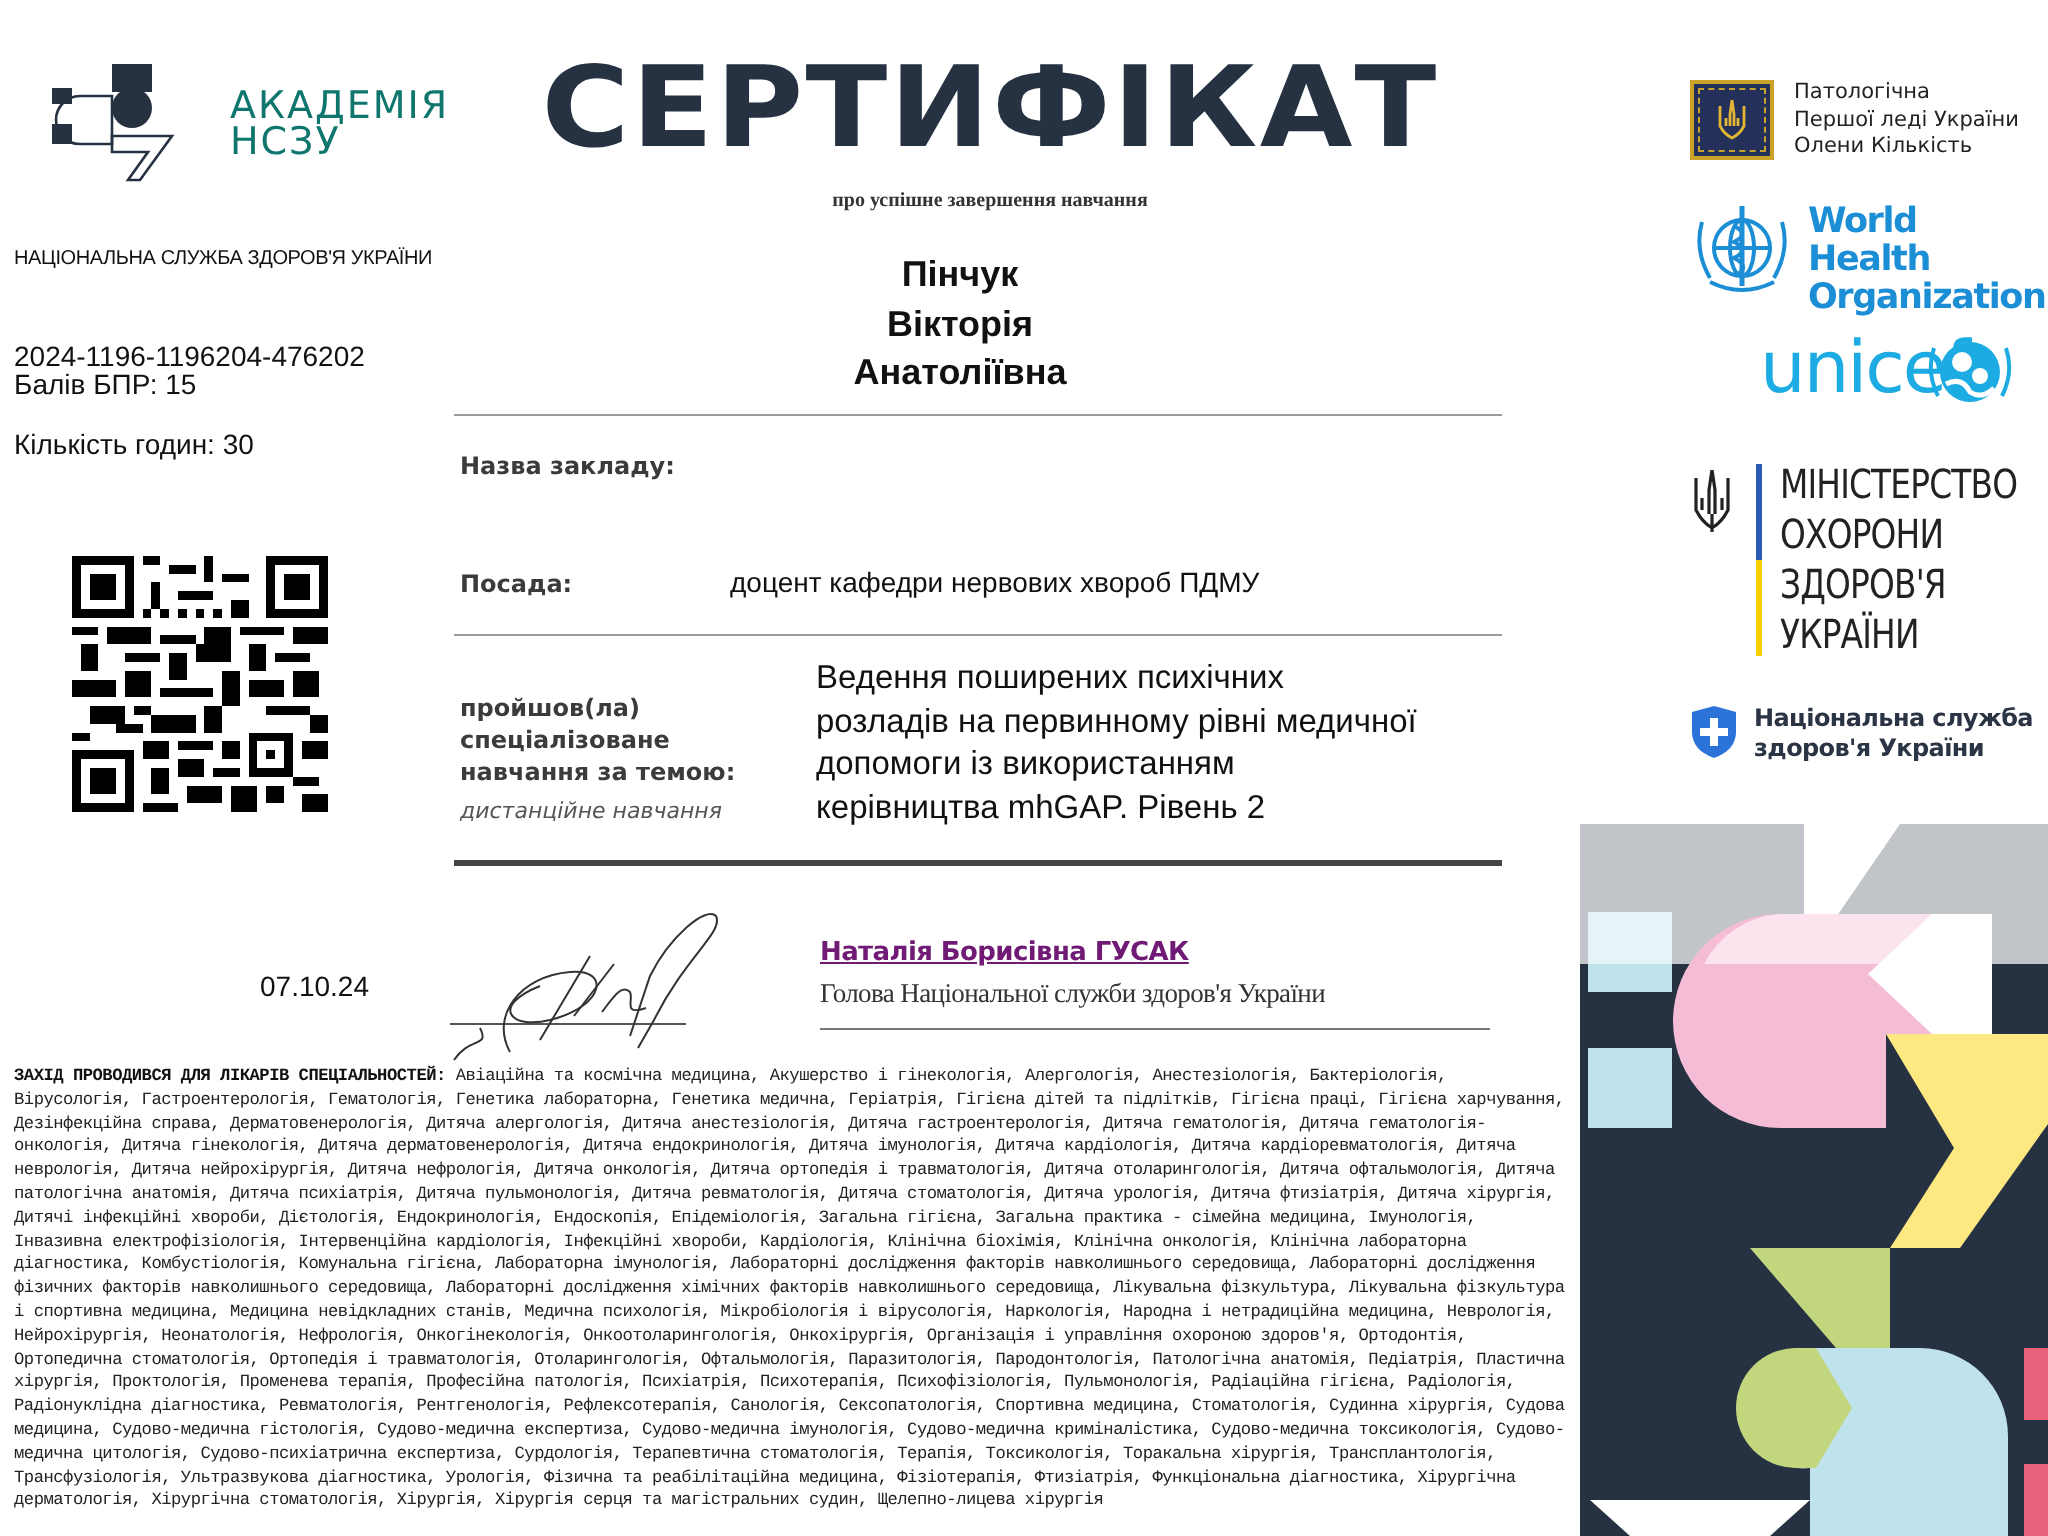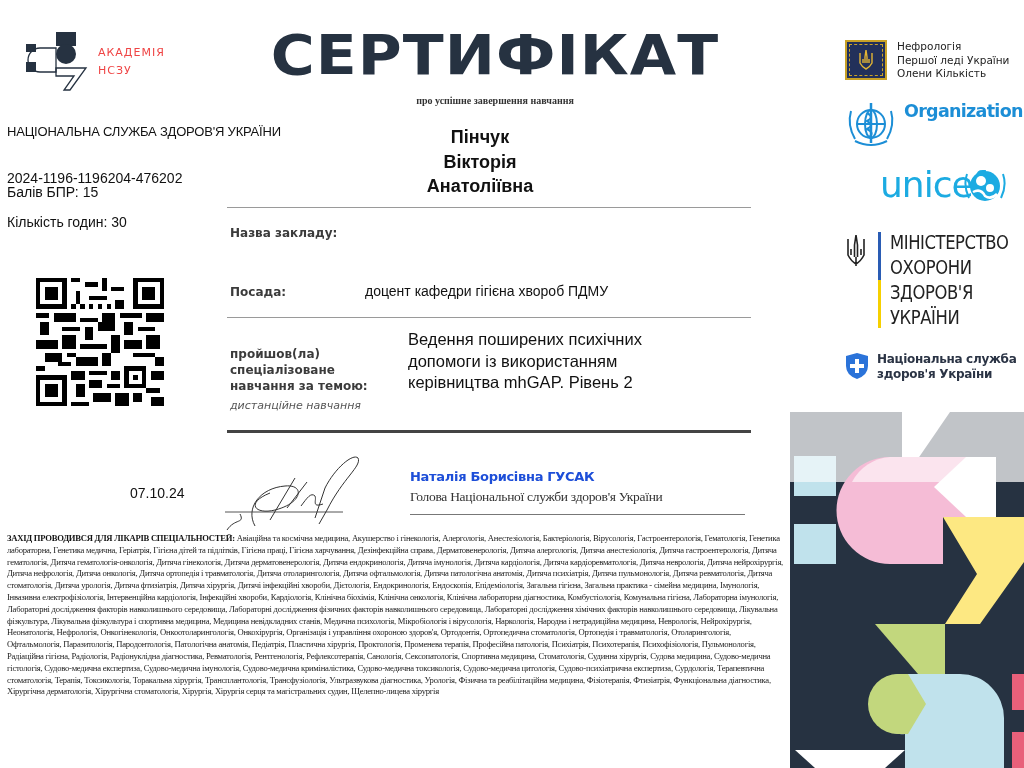--- a/index.html
+++ b/index.html
@@ -3,24 +3,24 @@
   <meta charset="utf-8">
   <style>
     * { box-sizing: border-box; margin: 0; padding: 0; }
     html, body { width: 1024px; height: 768px; overflow: hidden; background: #ffffff; }
     body { position: relative; font-family: "Liberation Sans", sans-serif; color: #111; }
 
     .abs { position: absolute; }
 
     
     .academy-logo { left: 26px; top: 30px; width: 160px; height: 62px; }
-    .academy-text { left: 98px; top: 44px; font-family: "DejaVu Sans", sans-serif; font-size: 11px; line-height: 18px; color: #ef4444; letter-spacing: 1px; font-weight: normal; }
-
-    
-    .nszu-caption { left: 7px; top: 124px; font-size: 13px; color: #111; letter-spacing: -0.2px; }
+    .academy-text { left: 115px; top: 44px; font-family: "DejaVu Sans", sans-serif; font-size: 19px; line-height: 18px; color: #0f766e; letter-spacing: 1px; font-weight: normal; }
+
+    
+    .nszu-caption { left: 7px; top: 124px; font-size: 10px; color: #111; letter-spacing: -0.2px; }
     .cert-number { left: 7px; top: 170px; font-size: 14px; color: #111; }
     .bpr { left: 7px; top: 184px; font-size: 14px; }
     .hours { left: 7px; top: 214px; font-size: 14px; }
 
     .qr { left: 36px; top: 278px; width: 128px; height: 128px; }
 
     .issue-date { left: 130px; top: 485px; font-size: 14px; }
 
     
     .title { left: 275px; top: 25px; width: 440px; text-align: center; font-family: "DejaVu Sans", sans-serif; font-weight: bold; font-size: 56px; letter-spacing: 1px; color: #263241; line-height: 60px; transform: scaleX(1.07); transform-origin: center; }
@@ -35,26 +35,26 @@
     .lbl-institution { left: 230px; top: 226px; }
     .lbl-position { left: 230px; top: 285px; }
     .val-position { left: 365px; top: 283px; font-size: 14px; color: #111; }
 
     .lbl-topic { left: 230px; top: 346px; line-height: 16px; }
     .lbl-distance { left: 230px; top: 399px; font-family: "DejaVu Sans", sans-serif; font-style: italic; font-size: 11px; color: #555; }
     .topic { left: 408px; top: 329px; width: 380px; font-weight: normal; font-size: 16.5px; line-height: 21.5px; color: #111; }
 
     
     .signature { left: 215px; top: 448px; width: 150px; height: 84px; }
-    .signer-name { left: 410px; top: 469px; font-family: "DejaVu Sans", sans-serif; font-weight: bold; font-size: 13px; color: #1d4ed8; letter-spacing: -0.3px; }
+    .signer-name { left: 410px; top: 469px; font-family: "DejaVu Sans", sans-serif; font-weight: bold; font-size: 13px; color: #701a75; letter-spacing: -0.3px; text-decoration: underline; }
     .signer-title { left: 410px; top: 489px; font-family: Liberation Serif, serif; font-size: 13.5px; color: #333; letter-spacing: -0.3px; }
     .signer-rule { left: 410px; top: 514px; width: 335px; height: 1px; background: #777; }
 
     
-    .specialties { left: 7px; top: 533px; width: 780px; font-family: Liberation Serif, serif; font-size: 8.6px; line-height: 11.8px; color: #222; letter-spacing: -0.25px; }
+    .specialties { left: 7px; top: 533px; width: 780px; font-family: Liberation Mono, monospace; font-size: 8.6px; line-height: 11.8px; color: #222; letter-spacing: -0.25px; }
     .specialties b { font-weight: bold; color: #111; }
 
     
     .fl-emblem { left: 845px; top: 40px; width: 42px; height: 40px; background: #22305a; border: 2px solid #c9a227; display: flex; align-items: center; justify-content: center; }
     .fl-emblem-inner { width: 34px; height: 32px; border: 1px dashed #c9a227; display:flex; align-items:center; justify-content:center; }
     .fl-text { left: 897px; top: 40px; font-family: "DejaVu Sans", sans-serif; font-size: 10.5px; line-height: 13.5px; color: #222; }
 
     .who-emblem { left: 845px; top: 101px; width: 52px; height: 46px; }
     .who-text { left: 904px; top: 102px; font-family: "DejaVu Sans", sans-serif; font-weight: bold; font-size: 17.5px; line-height: 19px; color: #1c8ed6; letter-spacing: -0.7px; }
 
@@ -170,32 +170,33 @@
 <div class="abs name-block">
   <div>Пінчук</div>
   <div>Вікторія</div>
   <div>Анатоліївна</div>
 </div>
 
 <div class="abs rule-thin" style="top:207px;"></div>
 
 <div class="abs label lbl-institution">Назва закладу:</div>
 <div class="abs label lbl-position">Посада:</div>
-<div class="abs val-position">доцент кафедри гігієна хвороб ПДМУ</div>
+<div class="abs val-position">доцент кафедри нервових хвороб ПДМУ</div>
 
 <div class="abs rule-thin" style="top:317px;"></div>
 
 <div class="abs label lbl-topic">
   <div>пройшов(ла)</div>
   <div>спеціалізоване</div>
   <div>навчання за темою:</div>
 </div>
 <div class="abs lbl-distance">дистанційне навчання</div>
 <div class="abs topic">
   <div>Ведення поширених психічних</div>
+  <div>розладів на первинному рівні медичної</div>
   <div>допомоги із використанням</div>
   <div>керівництва mhGAP. Рівень 2</div>
 </div>
 
 <div class="abs rule-thick" style="top:430px;"></div>
 
 <svg class="abs signature" viewBox="0 0 150 84">
   <line x1="10" y1="64" x2="128" y2="64" stroke="#555" stroke-width="1"></line>
   <path d="M40 78 C30 60, 45 40, 70 38 C90 36, 88 55, 60 62 C40 67, 30 55, 55 45" fill="none" stroke="#333" stroke-width="1"></path>
   <path d="M55 72 L80 30 M72 60 L92 34 M86 58 C92 50, 96 44, 100 48 C102 52, 96 60, 108 56" fill="none" stroke="#333" stroke-width="1"></path>
@@ -209,37 +210,38 @@
 <div class="abs specialties"><b>ЗАХІД ПРОВОДИВСЯ ДЛЯ ЛІКАРІВ СПЕЦІАЛЬНОСТЕЙ:</b> <span>Авіаційна та космічна медицина, Акушерство і гінекологія, Алергологія, Анестезіологія, Бактеріологія, Вірусологія, Гастроентерологія, Гематологія, Генетика лабораторна, Генетика медична, Геріатрія, Гігієна дітей та підлітків, Гігієна праці, Гігієна харчування, Дезінфекційна справа, Дерматовенерологія, Дитяча алергологія, Дитяча анестезіологія, Дитяча гастроентерологія, Дитяча гематологія, Дитяча гематологія-онкологія, Дитяча гінекологія, Дитяча дерматовенерологія, Дитяча ендокринологія, Дитяча імунологія, Дитяча кардіологія, Дитяча кардіоревматологія, Дитяча неврологія, Дитяча нейрохірургія, Дитяча нефрологія, Дитяча онкологія, Дитяча ортопедія і травматологія, Дитяча отоларингологія, Дитяча офтальмологія, Дитяча патологічна анатомія, Дитяча психіатрія, Дитяча пульмонологія, Дитяча ревматологія, Дитяча стоматологія, Дитяча урологія, Дитяча фтизіатрія, Дитяча хірургія, Дитячі інфекційні хвороби, Дієтологія, Ендокринологія, Ендоскопія, Епідеміологія, Загальна гігієна, Загальна практика - сімейна медицина, Імунологія, Інвазивна електрофізіологія, Інтервенційна кардіологія, Інфекційні хвороби, Кардіологія, Клінічна біохімія, Клінічна онкологія, Клінічна лабораторна діагностика, Комбустіологія, Комунальна гігієна, Лабораторна імунологія, Лабораторні дослідження факторів навколишнього середовища, Лабораторні дослідження фізичних факторів навколишнього середовища, Лабораторні дослідження хімічних факторів навколишнього середовища, Лікувальна фізкультура, Лікувальна фізкультура і спортивна медицина, Медицина невідкладних станів, Медична психологія, Мікробіологія і вірусологія, Наркологія, Народна і нетрадиційна медицина, Неврологія, Нейрохірургія, Неонатологія, Нефрологія, Онкогінекологія, Онкоотоларингологія, Онкохірургія, Організація і управління охороною здоров'я, Ортодонтія, Ортопедична стоматологія, Ортопедія і травматологія, Отоларингологія, Офтальмологія, Паразитологія, Пародонтологія, Патологічна анатомія, Педіатрія, Пластична хірургія, Проктологія, Променева терапія, Професійна патологія, Психіатрія, Психотерапія, Психофізіологія, Пульмонологія, Радіаційна гігієна, Радіологія, Радіонуклідна діагностика, Ревматологія, Рентгенологія, Рефлексотерапія, Санологія, Сексопатологія, Спортивна медицина, Стоматологія, Судинна хірургія, Судова медицина, Судово-медична гістологія, Судово-медична експертиза, Судово-медична імунологія, Судово-медична криміналістика, Судово-медична токсикологія, Судово-медична цитологія, Судово-психіатрична експертиза, Сурдологія, Терапевтична стоматологія, Терапія, Токсикологія, Торакальна хірургія, Трансплантологія, Трансфузіологія, Ультразвукова діагностика, Урологія, Фізична та реабілітаційна медицина, Фізіотерапія, Фтизіатрія, Функціональна діагностика, Хірургічна дерматологія, Хірургічна стоматологія, Хірургія, Хірургія серця та магістральних судин, Щелепно-лицева хірургія</span></div>
 
 <div class="abs fl-emblem">
   <div class="fl-emblem-inner">
     <svg width="16" height="22" viewBox="0 0 16 22">
       <path d="M8 1 L9 8 L9 14 M8 1 L7 8 L7 14 M2 4 L2 14 Q4 18 8 20 Q12 18 14 14 L14 4 M5 10 L5 14 M11 10 L11 14" fill="none" stroke="#e2b534" stroke-width="1.4"></path>
     </svg>
   </div>
 </div>
 <div class="abs fl-text">
-  <div>Нефрологія</div>
+  <div>Патологічна</div>
   <div>Першої леді України</div>
   <div>Олени Кількість</div>
 </div>
 
 <svg class="abs who-emblem" viewBox="0 0 52 46">
   <g fill="none" stroke="#1c8ed6" stroke-width="2">
     <circle cx="26" cy="23" r="14"></circle>
     <ellipse cx="26" cy="23" rx="6" ry="14"></ellipse>
     <line x1="12" y1="23" x2="40" y2="23"></line>
     <path d="M6 10 Q2 24 10 38 M46 10 Q50 24 42 38"></path>
     <path d="M10 40 Q26 48 42 40"></path>
   </g>
   <line x1="26" y1="2" x2="26" y2="42" stroke="#1c8ed6" stroke-width="2.5"></line>
   <path d="M22 12 Q30 16 22 20 Q30 24 22 28 Q30 32 24 36" fill="none" stroke="#1c8ed6" stroke-width="2"></path>
 </svg>
 <div class="abs who-text">
+  <div>World Health</div>
   <div>Organization</div>
 </div>
 
 <div class="abs unicef-text">unicef</div>
 <svg class="abs unicef-emblem" viewBox="0 0 44 40">
   <circle cx="22" cy="20" r="15" fill="#1cabe2"></circle>
   <circle cx="18" cy="15" r="5" fill="#fff"></circle>
   <circle cx="27" cy="22" r="4" fill="#fff"></circle>
   <path d="M10 26 Q18 22 22 30 Q28 34 34 28" fill="none" stroke="#fff" stroke-width="2.5"></path>
   <path d="M4 8 Q0 20 6 32 M40 8 Q44 20 38 32" fill="none" stroke="#1cabe2" stroke-width="2"></path>

